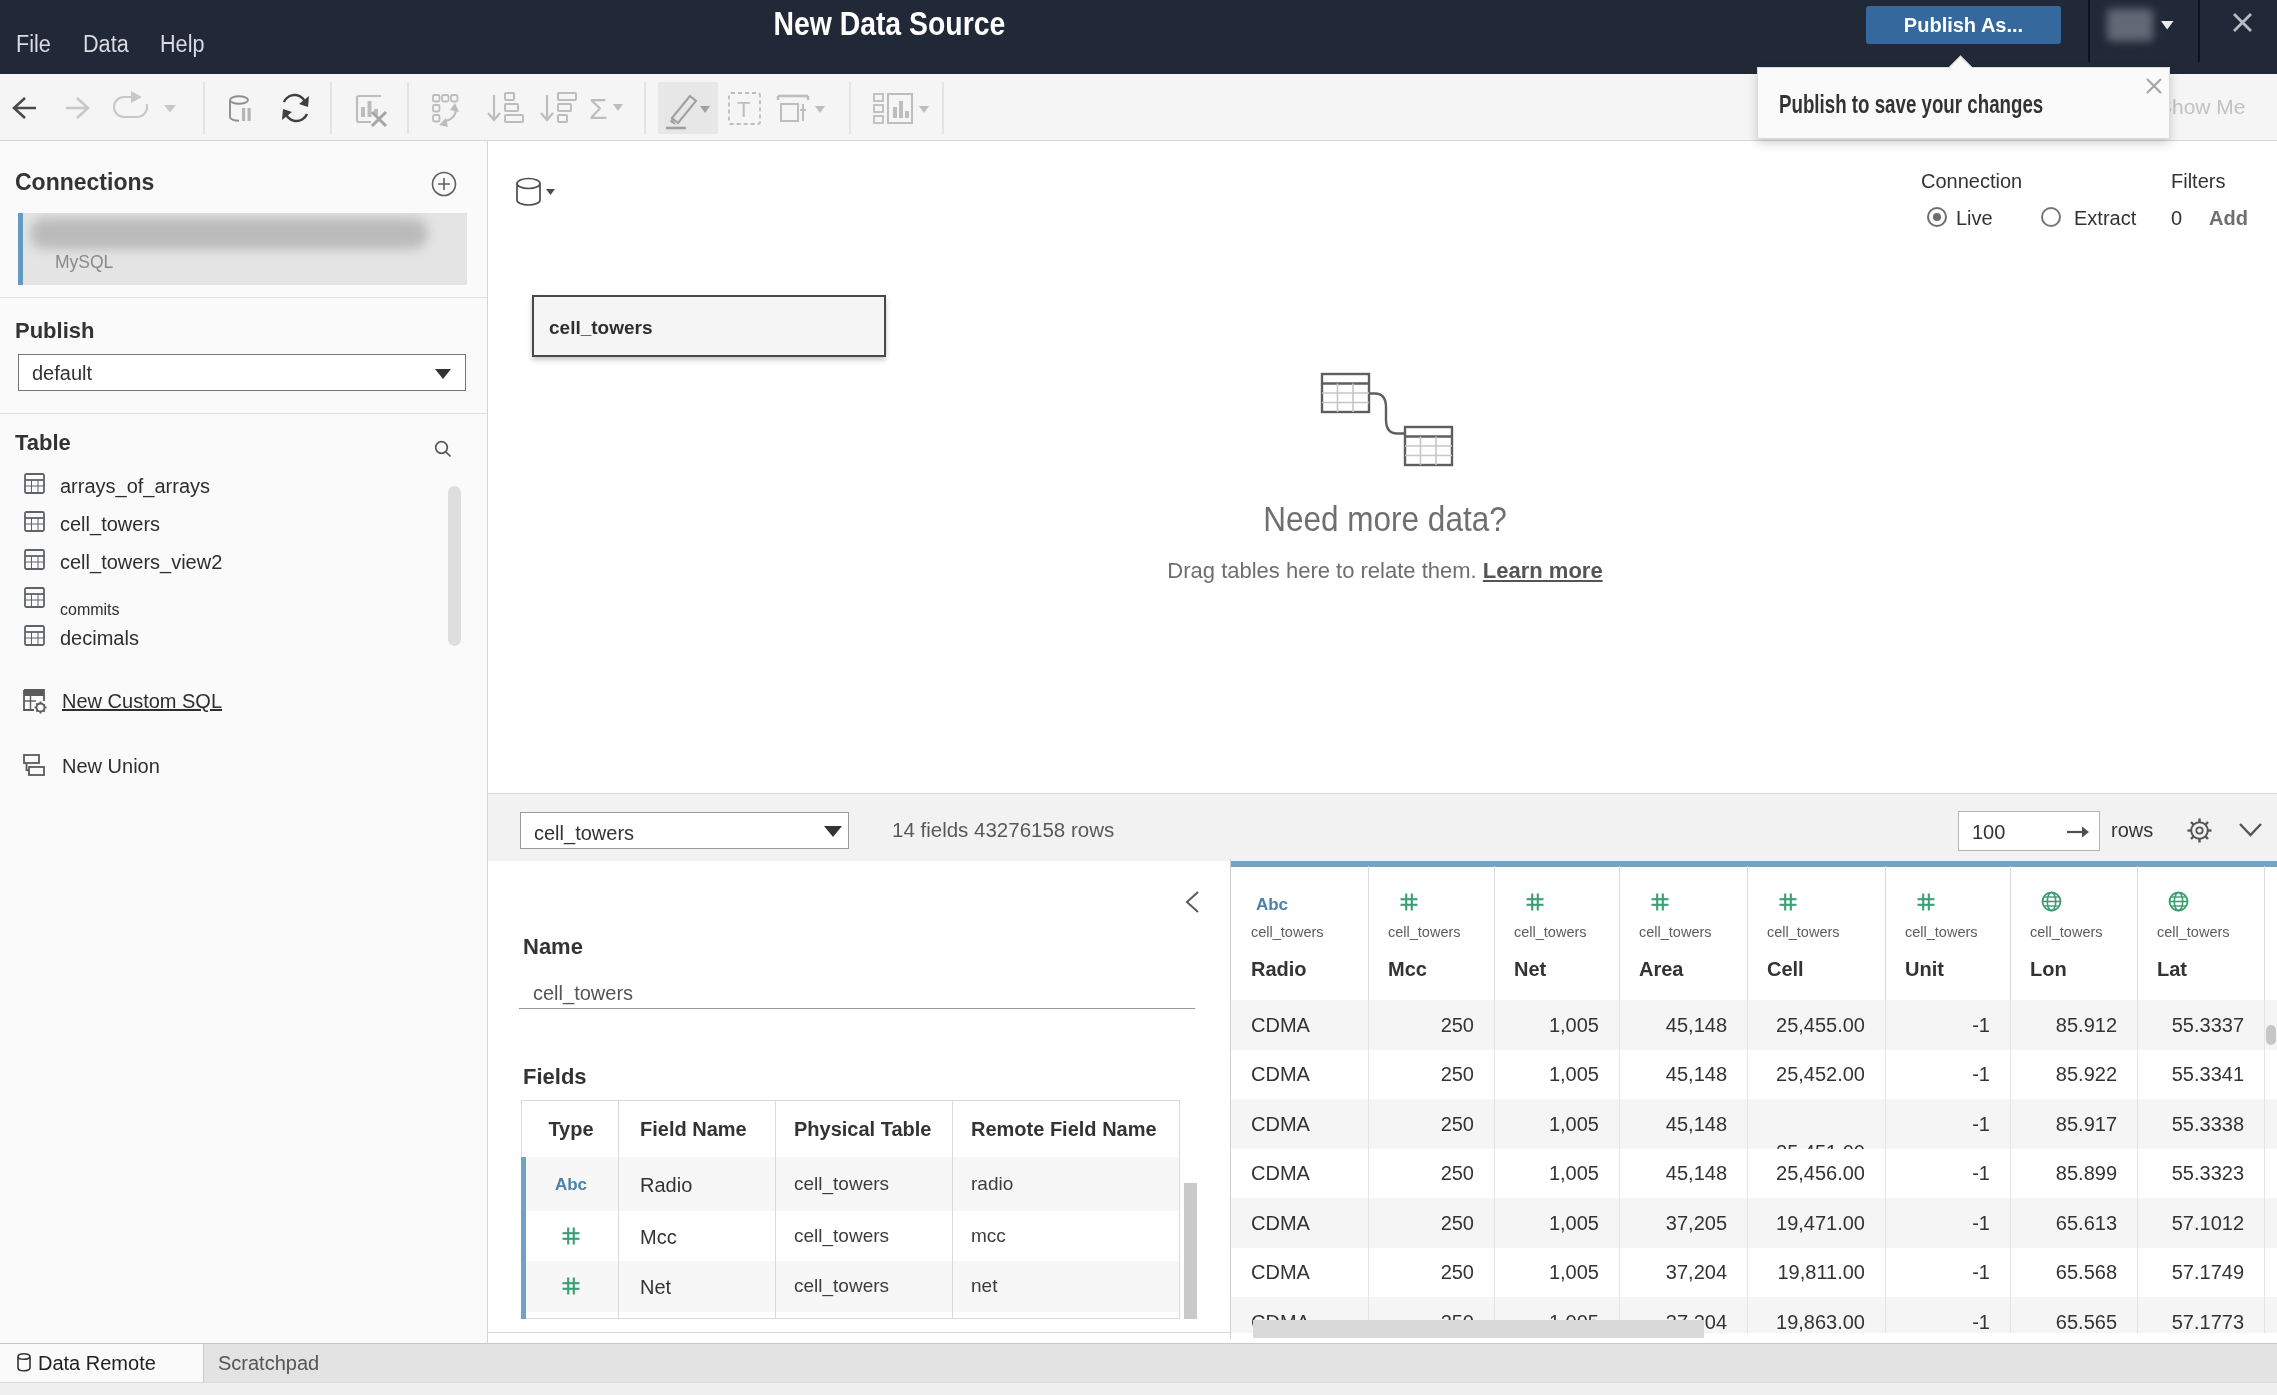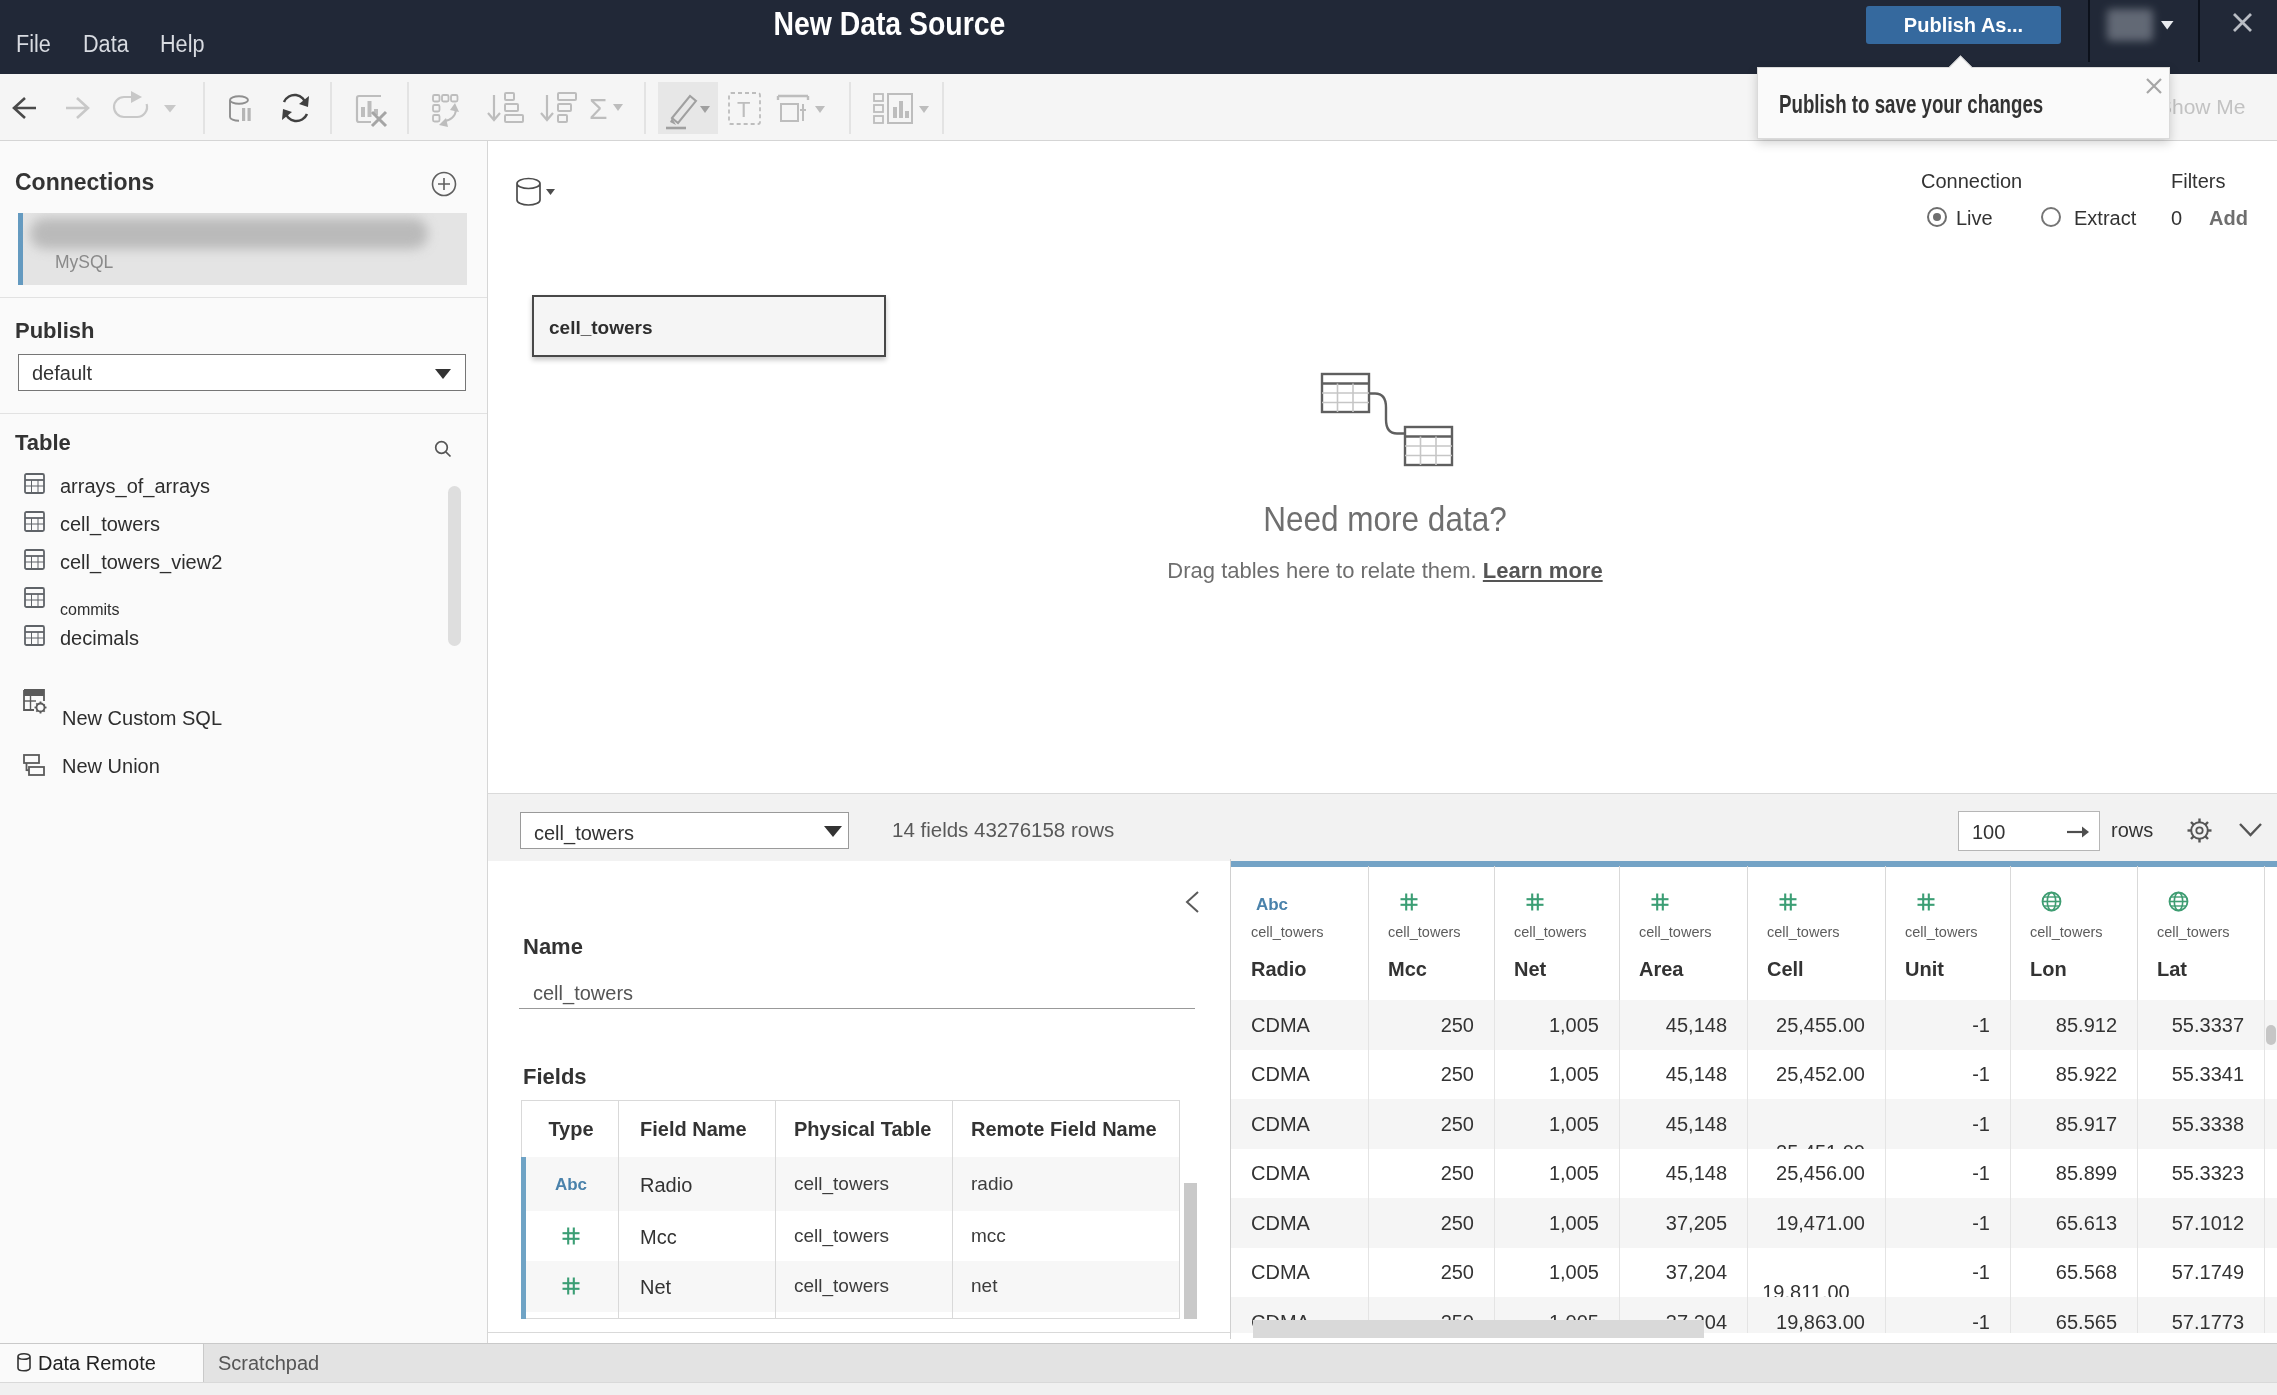--- a/index.html
+++ b/index.html
@@ -173,21 +173,21 @@
         <line x1="17.5" y1="12.5" x2="17.5" y2="14.5"></line>
         <line x1="17.5" y1="22.5" x2="17.5" y2="24.5"></line>
         <line x1="11.5" y1="18.5" x2="13.5" y2="18.5"></line>
         <line x1="21.5" y1="18.5" x2="23.5" y2="18.5"></line>
         <line x1="13.3" y1="14.3" x2="14.7" y2="15.7"></line>
         <line x1="20.3" y1="21.3" x2="21.7" y2="22.7"></line>
         <line x1="21.7" y1="15.3" x2="20.3" y2="16.7"></line>
         <line x1="14.7" y1="21.3" x2="13.3" y2="22.7"></line>
       </g>
 </svg>
-<div class="t" style="left:62px;top:708px;font-size:20px;color:#2e2e2e;">New Custom SQL</div>
+<div class="t" style="left:62px;top:691px;font-size:20px;color:#2e2e2e;text-decoration:underline;">New Custom SQL</div>
 <svg class="a" style="left:23px;top:754px;" width="24" height="23">
 <rect x="1" y="1" width="15" height="8" fill="none" stroke="#5a5a5a" stroke-width="1.8"></rect>
 <rect x="6" y="13" width="15" height="8" fill="none" stroke="#5a5a5a" stroke-width="1.8"></rect>
 <line x1="3.5" y1="9" x2="3.5" y2="17" stroke="#5a5a5a" stroke-width="1.8"></line>
 <line x1="3.5" y1="16.2" x2="6" y2="16.2" stroke="#5a5a5a" stroke-width="1.8"></line>
 </svg>
 <div class="t" style="left:62px;top:756px;font-size:20px;color:#2e2e2e;">New Union</div>
 <svg class="a" style="left:515px;top:177px;" width="42" height="30">
 <path d="M2 6.5 a11.5 5 0 0 0 23 0 a11.5 5 0 0 0 -23 0 M2 6.5 V23 a11.5 5 0 0 0 23 0 V6.5" fill="none" stroke="#4c4c4c" stroke-width="1.7"></path>
 <path d="M31 12 L40 12 L35.5 18 Z" fill="#4c4c4c"></path>
@@ -359,21 +359,21 @@
 <div class="t" style="left:1619px;top:1212.75px;font-size:20px;color:#333;width:108px;text-align:right;">37,205</div>
 <div class="t" style="left:1747px;top:1212.75px;font-size:20px;color:#333;width:118px;text-align:right;">19,471.00</div>
 <div class="t" style="left:1885px;top:1212.75px;font-size:20px;color:#333;width:105px;text-align:right;">-1</div>
 <div class="t" style="left:2010px;top:1212.75px;font-size:20px;color:#333;width:107px;text-align:right;">65.613</div>
 <div class="t" style="left:2137px;top:1212.75px;font-size:20px;color:#333;width:107px;text-align:right;">57.1012</div>
 <div class="a" style="left:1231px;top:1247.5px;width:1046px;height:49.5px;background:#ffffff;"></div>
 <div class="t" style="left:1251px;top:1262.25px;font-size:20px;color:#333;">CDMA</div>
 <div class="t" style="left:1368px;top:1262.25px;font-size:20px;color:#333;width:106px;text-align:right;">250</div>
 <div class="t" style="left:1494px;top:1262.25px;font-size:20px;color:#333;width:105px;text-align:right;">1,005</div>
 <div class="t" style="left:1619px;top:1262.25px;font-size:20px;color:#333;width:108px;text-align:right;">37,204</div>
-<div class="t" style="left:1747px;top:1262.25px;font-size:20px;color:#333;width:118px;text-align:center;margin-top:20px;">19,811.00</div>
+<div class="t" style="left:1747px;top:1262.25px;font-size:20px;color:#333;width:118px;text-align:right;">19,811.00</div>
 <div class="t" style="left:1885px;top:1262.25px;font-size:20px;color:#333;width:105px;text-align:right;">-1</div>
 <div class="t" style="left:2010px;top:1262.25px;font-size:20px;color:#333;width:107px;text-align:right;">65.568</div>
 <div class="t" style="left:2137px;top:1262.25px;font-size:20px;color:#333;width:107px;text-align:right;">57.1749</div>
 <div class="a" style="left:1231px;top:1297.0px;width:1046px;height:36px;background:#f5f5f5;"></div>
 <div class="t" style="left:1251px;top:1311.75px;font-size:20px;color:#333;">CDMA</div>
 <div class="t" style="left:1368px;top:1311.75px;font-size:20px;color:#333;width:106px;text-align:right;">250</div>
 <div class="t" style="left:1494px;top:1311.75px;font-size:20px;color:#333;width:105px;text-align:right;">1,005</div>
 <div class="t" style="left:1619px;top:1311.75px;font-size:20px;color:#333;width:108px;text-align:right;">37,204</div>
 <div class="t" style="left:1747px;top:1311.75px;font-size:20px;color:#333;width:118px;text-align:right;">19,863.00</div>
 <div class="t" style="left:1885px;top:1311.75px;font-size:20px;color:#333;width:105px;text-align:right;">-1</div>

